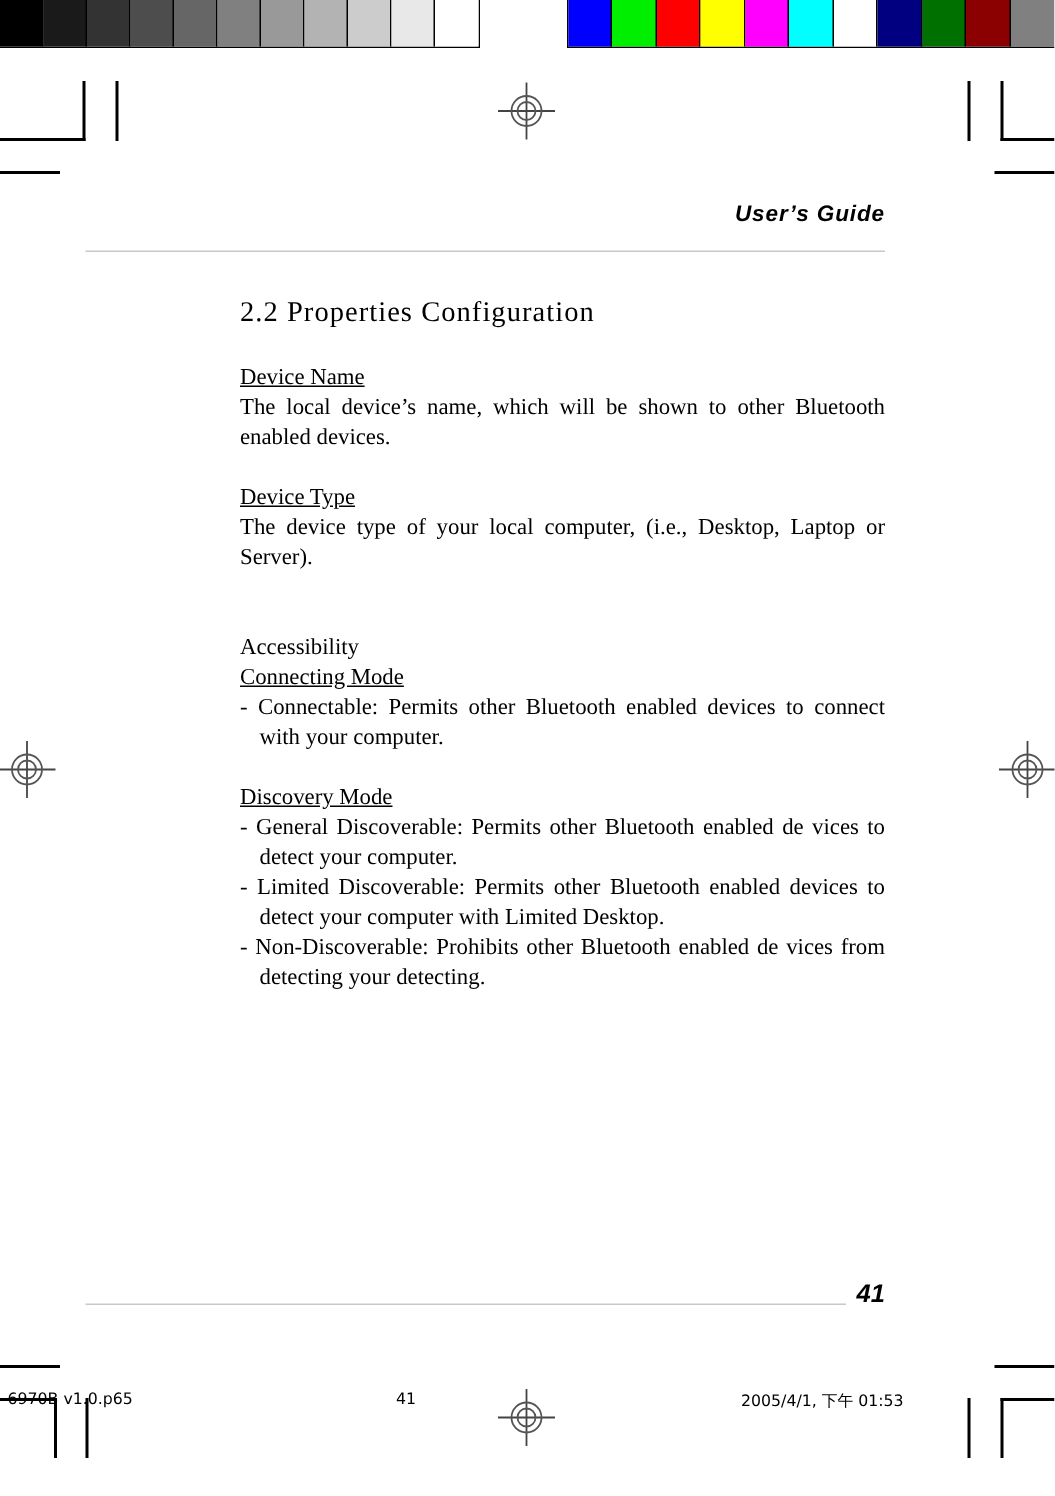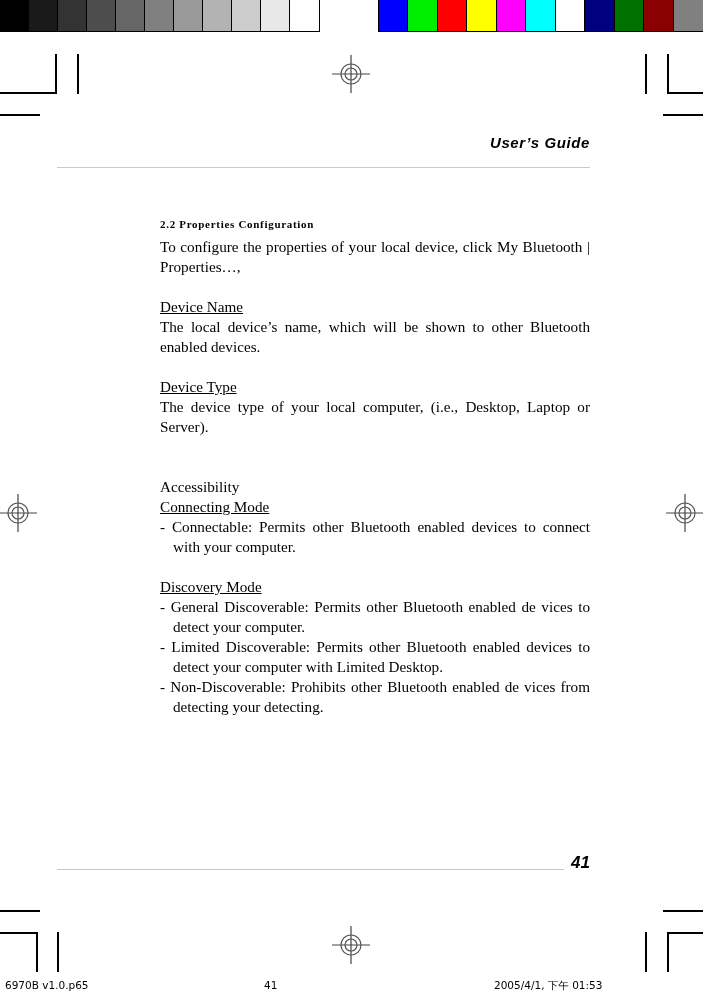--- a/index.html
+++ b/index.html
@@ -89,23 +89,23 @@
   }
 
   #content {
     position: absolute;
     left: 160px;
     top: 198px;
     width: 430px;
   }
 
   h2.sec-heading {
-    margin: 15px 0 2px 0;
-    font-size: 11px;
-    font-weight: bold;
+    margin: 0 0 2px 0;
+    font-size: 19px;
+    font-weight: normal;
     letter-spacing: 0.7px;
     line-height: 22px;
   }
 
   p.body-text {
     margin: 0;
     font-size: 15.2px;
     line-height: 20px;
     text-align: justify;
     text-justify: inter-word;
@@ -156,21 +156,21 @@
     font-family: "Liberation Sans", "DejaVu Sans", sans-serif;
     font-weight: bold;
     font-style: italic;
     font-size: 17px;
   }
 
   
   #print-info {
     position: absolute;
     left: 0;
-    top: 976px;
+    top: 924px;
     width: 703px;
     height: 21px;
     font-family: "DejaVu Sans", "Liberation Sans", sans-serif;
     font-size: 10.5px;
     color: #000;
   }
   #print-info .pi-file { position: absolute; left: 5px;  top: 3px; }
   #print-info .pi-page { position: absolute; left: 264px; top: 3px; }
   #print-info .pi-date { position: absolute; left: 494px; top: 3px; }
 </style>
@@ -258,21 +258,20 @@
 </div>
 
 <div id="page">
 
   <div id="header-title">User’s Guide</div>
   <div id="header-rule"></div>
 
   <div id="content">
 
     <h2 class="sec-heading">2.2 Properties Configuration</h2>
-    <p class="body-text">To configure the properties of your local device, click My Bluetooth | Properties…,</p>
 
     <div class="spacer"></div>
 
     <div>
 
       <div>
         <div><span class="sub-label underlined">Device Name</span></div>
         <p class="body-text">The local device’s name, which will be shown to other Bluetooth enabled devices.</p>
       </div>
 

